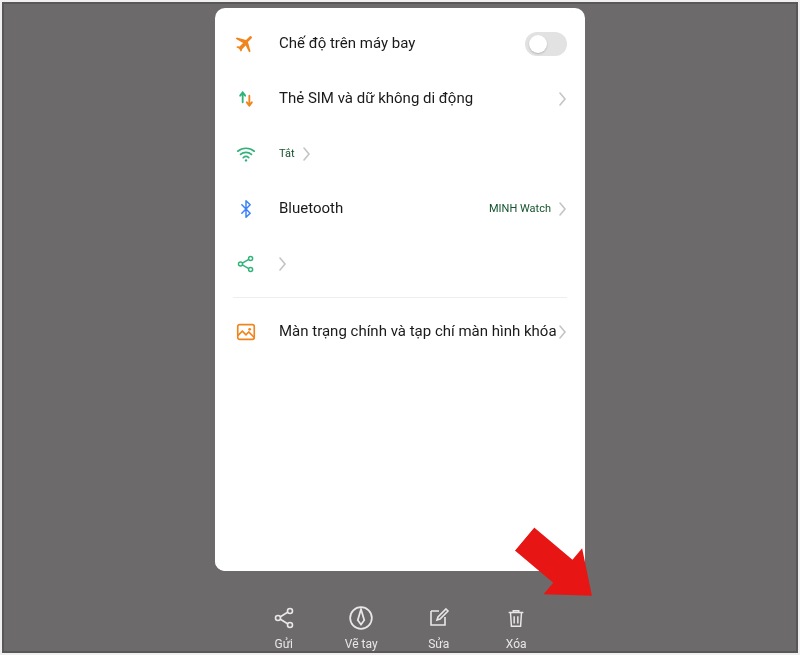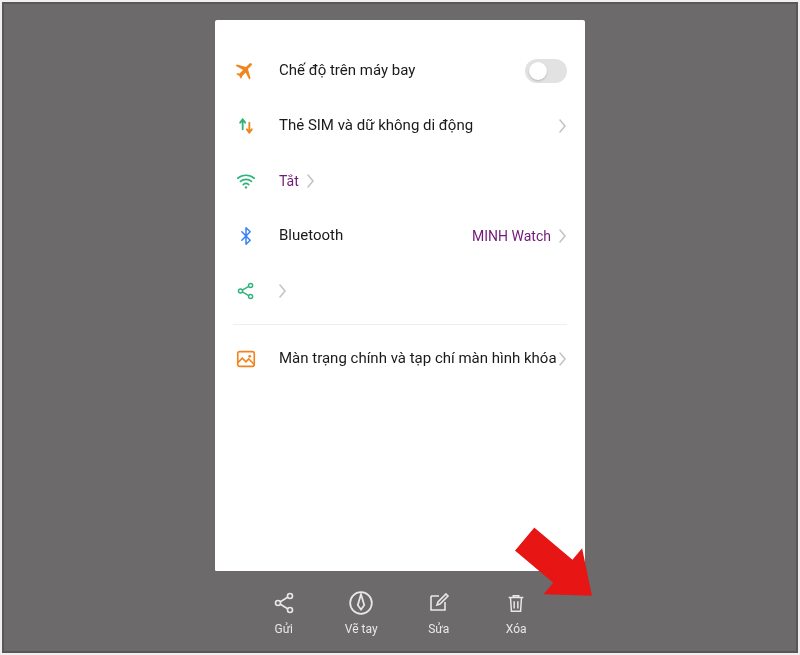--- a/index.html
+++ b/index.html
@@ -25,24 +25,24 @@
   }
   .phone-area {
     width: 370px;
     flex: 1;
     position: relative;
     display: flex;
     flex-direction: column;
   }
   .settings-panel {
     background: #ffffff;
-    border-radius: 2px;
+    border-radius: 10px;
     flex: 1;
-    padding: 23px 18px 0 18px;
-    margin-top: 16px;
+    padding: 8px 18px 0 18px;
+    margin-top: 4px;
     overflow: hidden;
     position: relative;
   }
   .row {
     display: flex;
     align-items: center;
     min-height: 55px;
     padding: 10px 0;
   }
   .row .icon-slot {
@@ -54,22 +54,22 @@
     margin-right: 20px;
     flex-shrink: 0;
   }
   .row .label {
     flex: 1;
     font-size: 15px;
     color: #1a1a1a;
     line-height: 1.35;
   }
   .row .value {
-    font-size: 14px;
-    color: #701a75;
+    font-size: 11px;
+    color: #14532d;
     margin-right: 8px;
   }
   .row .chev {
     flex-shrink: 0;
   }
   .toggle {
     width: 42px;
     height: 24px;
     background: #e2e2e2;
     border-radius: 12px;
@@ -96,21 +96,21 @@
     pointer-events: none;
   }
   .panel-crop.c-bl { left: 0px; bottom: 0px; width:18px; height:18px; border-left:3px solid #fff; border-bottom:3px solid #fff; }
   .panel-crop.c-br { right: 0px; bottom: 0px; width:18px; height:18px; border-right:3px solid #fff; border-bottom:3px solid #fff; }
   
   .toolbar {
     width: 100%;
     height: 80px;
     display: flex;
     justify-content: space-around;
-    align-items: center;
+    align-items: flex-end;
     padding: 4px 30px 0 30px;
   }
   .tool-btn {
     display: flex;
     flex-direction: column;
     align-items: center;
     gap: 6px;
     color: #e8e8e8;
     font-size: 12px;
     width: 80px;

